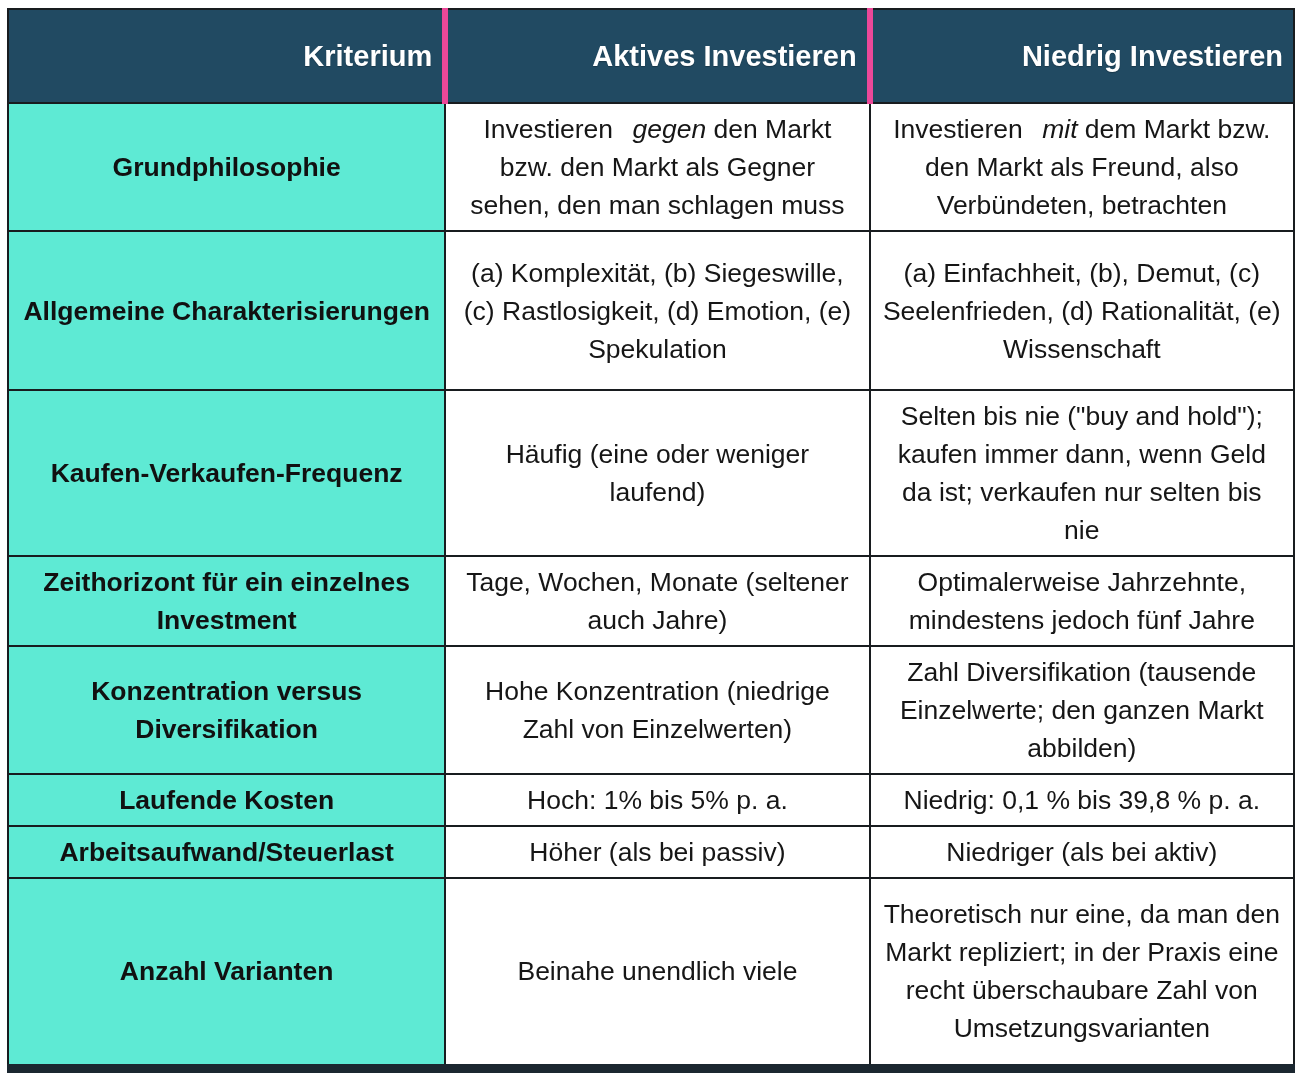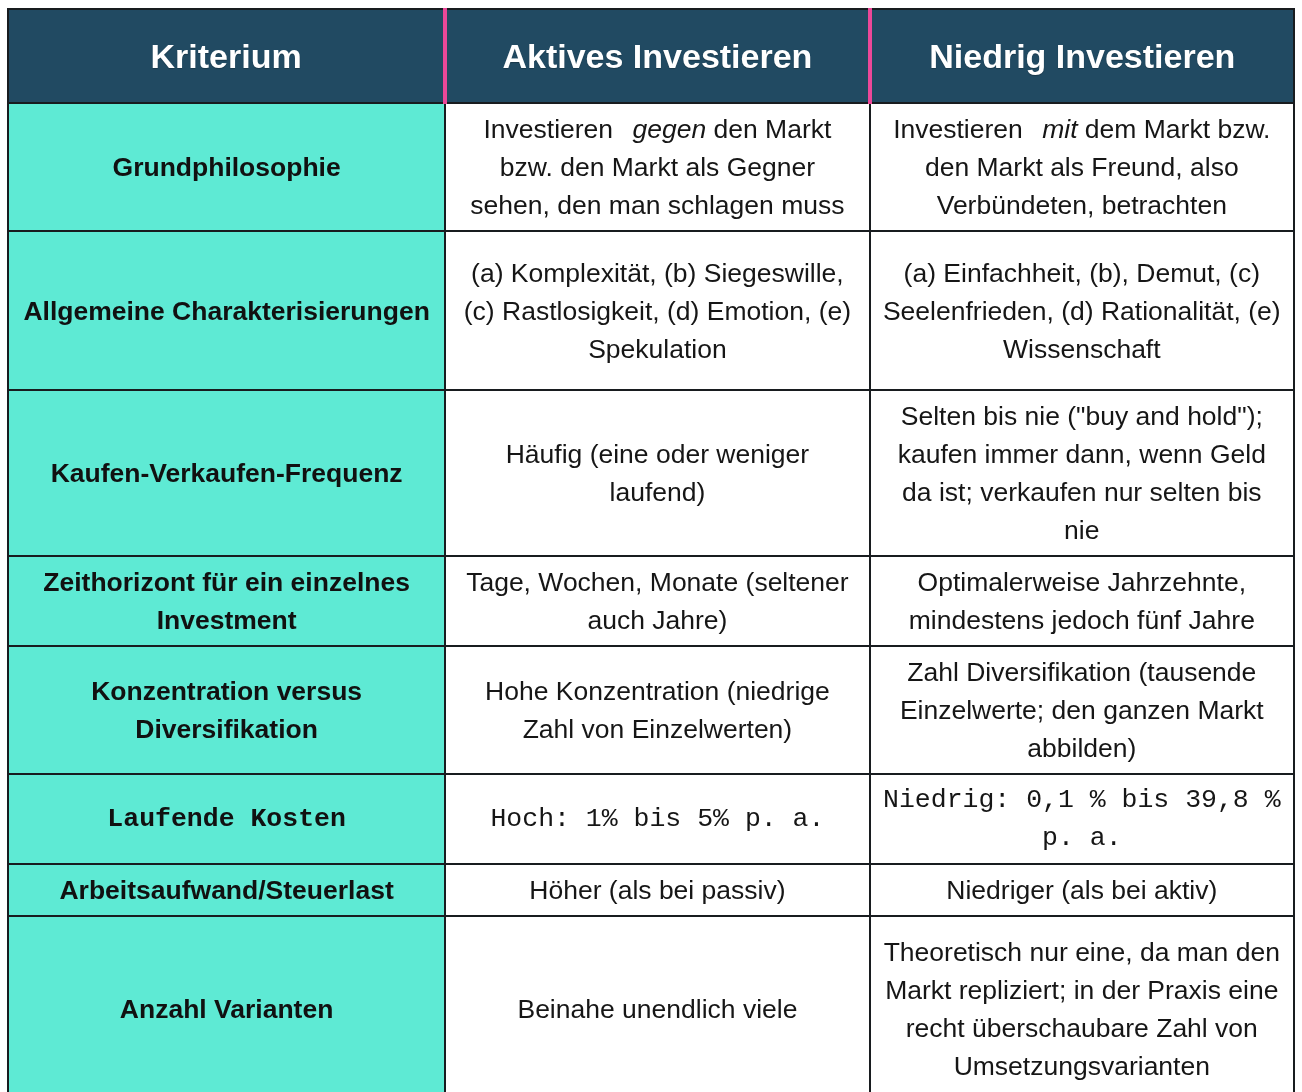--- a/index.html
+++ b/index.html
@@ -25,31 +25,31 @@
     border: 2px solid #181c1f;
     border-bottom: 9px solid #1b2730;
   }
   col.c1 { width: 34%; }
   col.c2 { width: 33%; }
   col.c3 { width: 33%; }
 
   thead th {
     background: #214a62;
     color: #ffffff;
-    font-size: 34px;
+    font-size: 29px;
     font-weight: bold;
     height: 84px;
-    text-align: center;
+    text-align: right;
     vertical-align: middle;
     padding: 4px 10px;
     border-bottom: 2px solid #181c1f;
     text-shadow: 0 1px 1px rgba(0,0,0,0.25);
   }
   thead th + th {
-    border-left: 4px solid #ec4899;
+    border-left: 6px solid #ec4899;
   }
 
   tbody td {
     border: 2px solid #181c1f;
     text-align: center;
     vertical-align: middle;
     padding: 6px 12px;
     font-size: 26.5px;
     line-height: 38px;
     color: #161616;
@@ -60,21 +60,21 @@
     font-weight: bold;
     color: #111111;
   }
   .it { font-style: italic; margin-left: 12px; }
 
   tr.r0 { height: 126px; }
   tr.r1 { height: 159px; }
   tr.r2 { height: 161px; }
   tr.r3 { height: 89px; }
   tr.r4 { height: 126px; }
-  tr.r5 { height: 50px; font-family: Liberation Mono, monospace; }
+  tr.r5 { height: 50px; }
   tr.r6 { height: 48px; }
   tr.r7 { height: 190px; }
 </style>
 </head>
 <body>
 
 <div class="page">
   <table class="cmp">
     <colgroup>
       <col class="c1">

